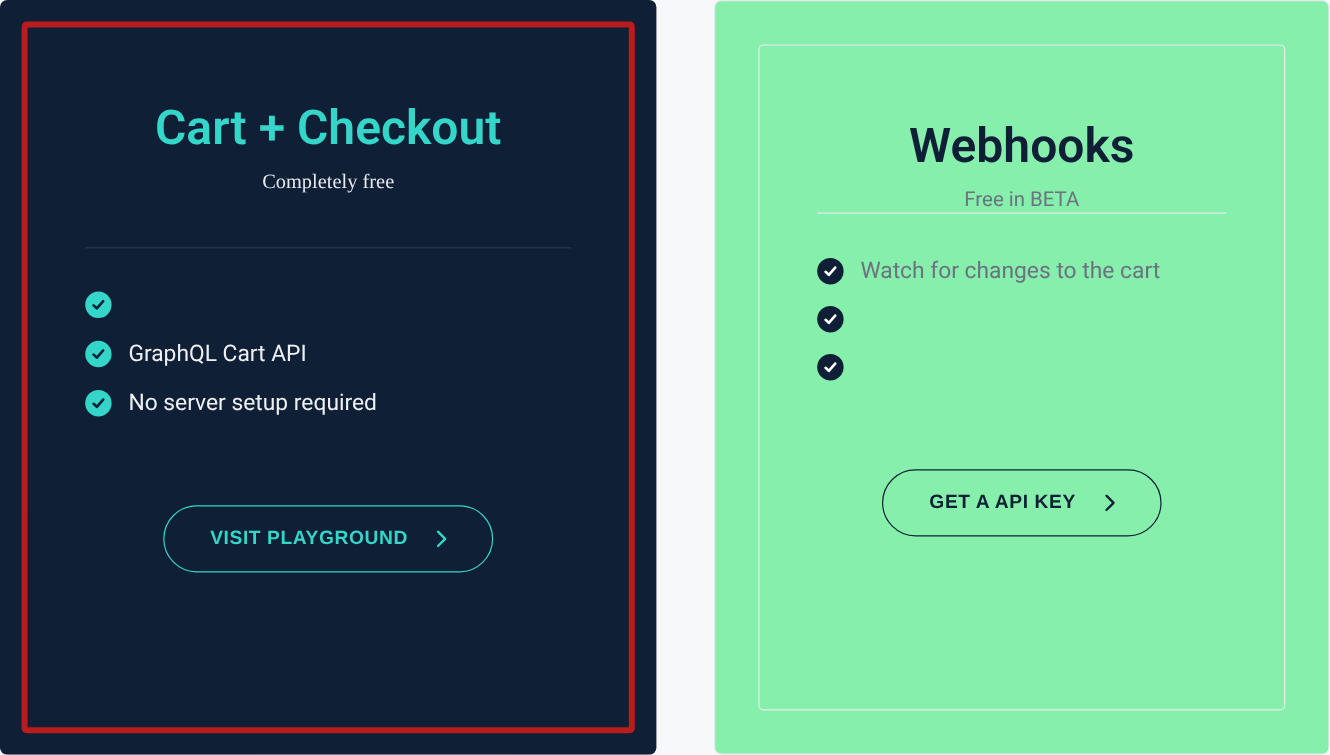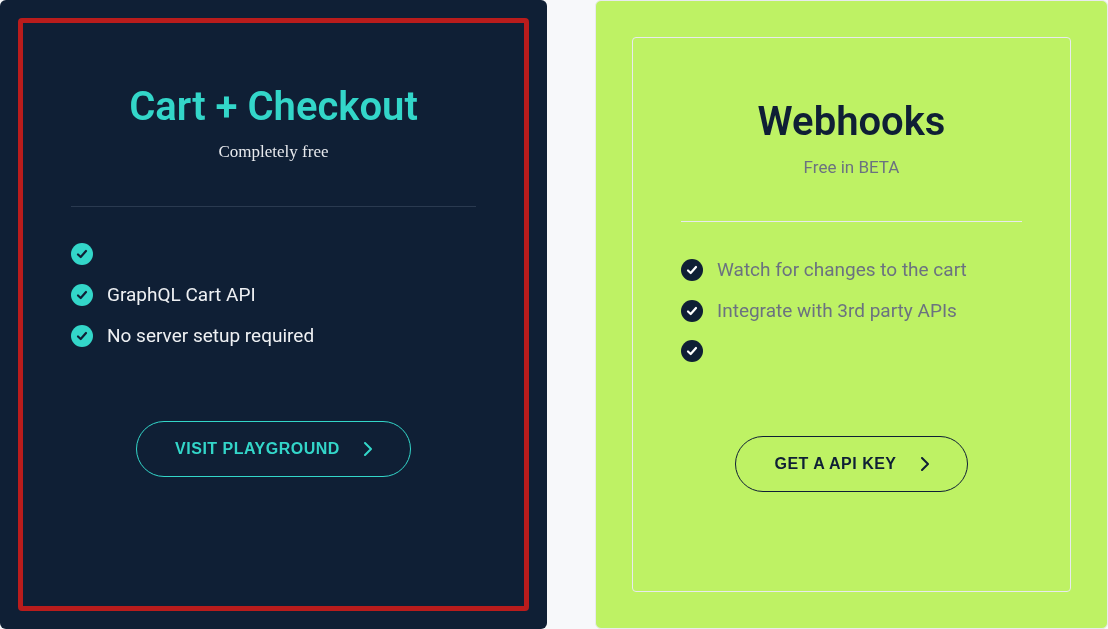--- a/index.html
+++ b/index.html
@@ -28,21 +28,21 @@
     border: 5px solid #b91c1c;
     border-radius: 4px;
     width: 100%;
     height: 100%;
     display: flex;
     flex-direction: column;
     align-items: center;
     padding: 60px 48px 48px;
   }
   .card-light {
-    background: #bef264;
+    background: #86efac;
     border: 1px solid #e8eaee;
     padding: 0;
     margin: 0;
   }
   .card-light-inner {
     border: 1px solid #e8eaee;
     border-radius: 4px;
     margin: 36px 36px 36px;
     width: calc(100% - 72px);
     height: calc(100% - 72px);
@@ -65,21 +65,20 @@
   }
   .subtitle-dark {
     color: #e8eaee;
     font-size: 17px;
     margin-bottom: 44px;
     font-family: Liberation Serif, serif;
   }
   .subtitle-light {
     color: #6b7280;
     font-size: 17px;
-    margin-bottom: 44px;
   }
   .divider-dark {
     width: 100%;
     height: 1px;
     background: #2a3a50;
     margin-bottom: 36px;
   }
   .divider-light {
     width: 100%;
     height: 1px;
@@ -194,21 +193,20 @@
             </svg>
         </span>
         <span>Watch for changes to the cart</span>
       </li>
       <li class="feature-item feature-item-light">
         <span class="check-circle check-circle-navy">
           <svg viewBox="0 0 12 12" fill="none" stroke-width="2.2" stroke-linecap="round" stroke-linejoin="round">
               <polyline points="2,6.5 4.7,9 10,3"></polyline>
             </svg>
         </span>
-        <span>Integrate with 3rd party APIs</span>
       </li>
       <li class="feature-item feature-item-light">
         <span class="check-circle check-circle-navy">
           <svg viewBox="0 0 12 12" fill="none" stroke-width="2.2" stroke-linecap="round" stroke-linejoin="round">
               <polyline points="2,6.5 4.7,9 10,3"></polyline>
             </svg>
         </span>
       </li>
     </ul>
     <button class="cta-button cta-light">

